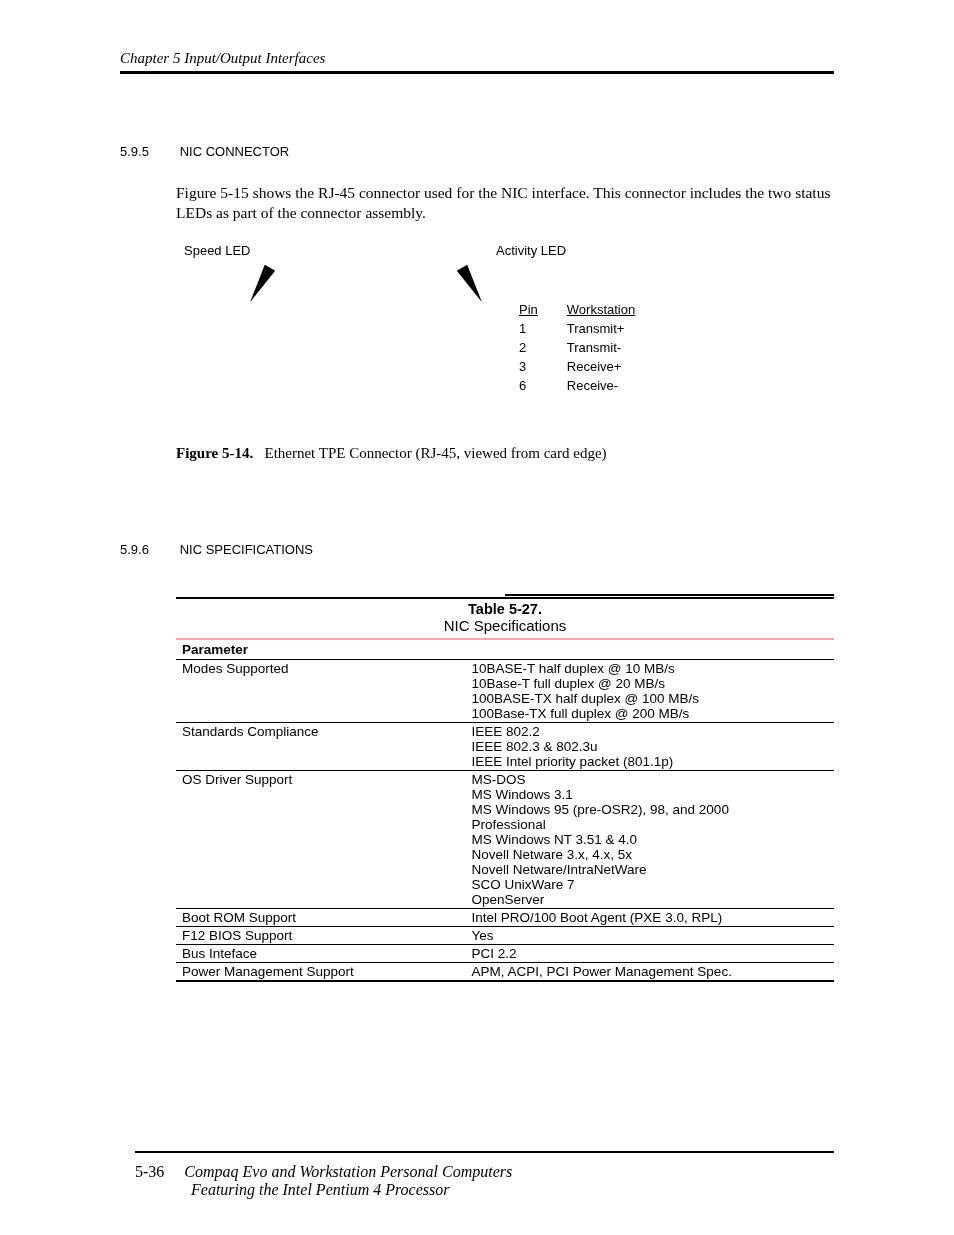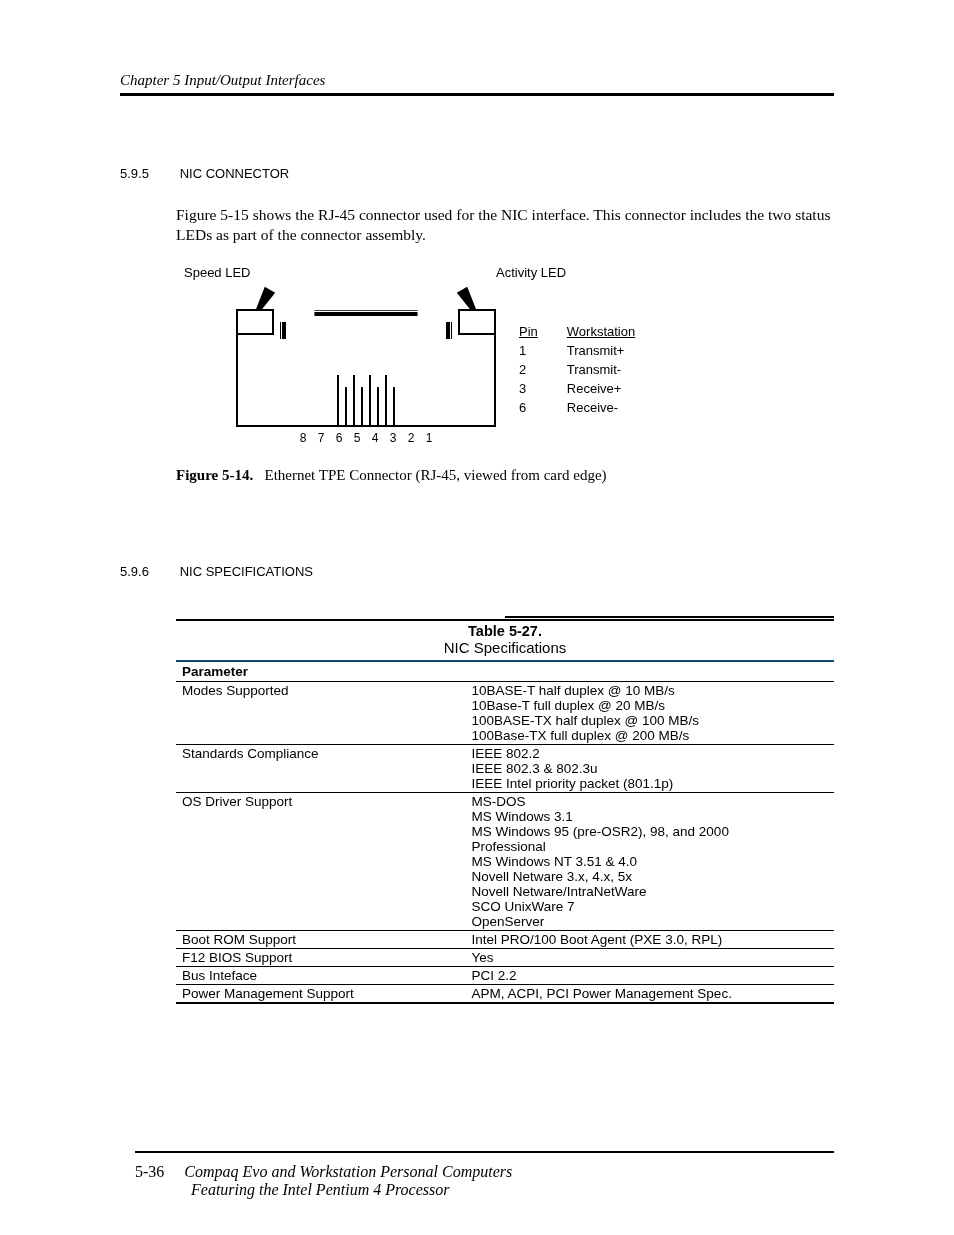--- a/index.html
+++ b/index.html
@@ -7,21 +7,21 @@
     padding: 0;
     background: #fff;
     font-family: "Times New Roman", Times, serif;
     color: #000;
   }
   .page {
     width: 954px;
     height: 1235px;
     position: relative;
     box-sizing: border-box;
-    padding: 72px 120px 40px 120px;
+    padding: 50px 120px 40px 120px;
   }
   .running-head {
     font-style: italic;
     font-size: 15px;
     border-bottom: 3px solid #000;
     padding-bottom: 4px;
     margin-bottom: 70px;
   }
   .section-heading {
     font-family: Arial, Helvetica, sans-serif;
@@ -148,21 +148,21 @@
 
   
   .spec-block {
     margin-left: 56px;
     font-family: Arial, Helvetica, sans-serif;
     font-size: 13.5px;
     margin-top: 40px;
   }
   .spec-title-row {
     border-top: 2px solid #000;
-    border-bottom: 2px solid #0c4a6e;
+    border-bottom: 2px solid #fca5a5;
     text-align: center;
     padding: 2px 0 4px;
     position: relative;
   }
   .spec-title-row::after{
     content:"";
     position:absolute;
     left:50%; top:-5px;
     width:50%; height:3px;
     border-top:2px solid #000;
@@ -224,38 +224,20 @@
 
   <p class="body-text">Figure 5-15 shows the RJ-45 connector used for the NIC interface. This connector includes the two status LEDs as part of the connector assembly.</p>
 
   <div class="figure-block">
     <div class="conn-wrap">
       <span class="lbl-speed">Speed LED</span>
       <span class="lbl-activity">Activity LED</span>
       <div class="arrow arrow-speed"></div>
       <div class="arrow arrow-activity"></div>
 
-      <div class="connector">
-        <div class="conn-top">
-          <div class="led-box"></div>
-          <div class="tab-outline"></div>
-          <div class="led-box"></div>
-        </div>
-        <div class="conn-body">
-          <div class="pin"></div>
-            <div class="pin"></div>
-            <div class="pin"></div>
-            <div class="pin"></div>
-          <div class="pin"></div>
-            <div class="pin"></div>
-            <div class="pin"></div>
-            <div class="pin"></div>
-        </div>
-        <div class="pin-labels">8  7  6  5  4  3  2  1</div>
-      </div>
 
       <table class="pin-table">
         <tbody>
             <tr>
           <th>Pin</th>
           <th>Workstation</th>
         </tr>
         <tr>
               <td>1</td>
               <td>Transmit+</td>

